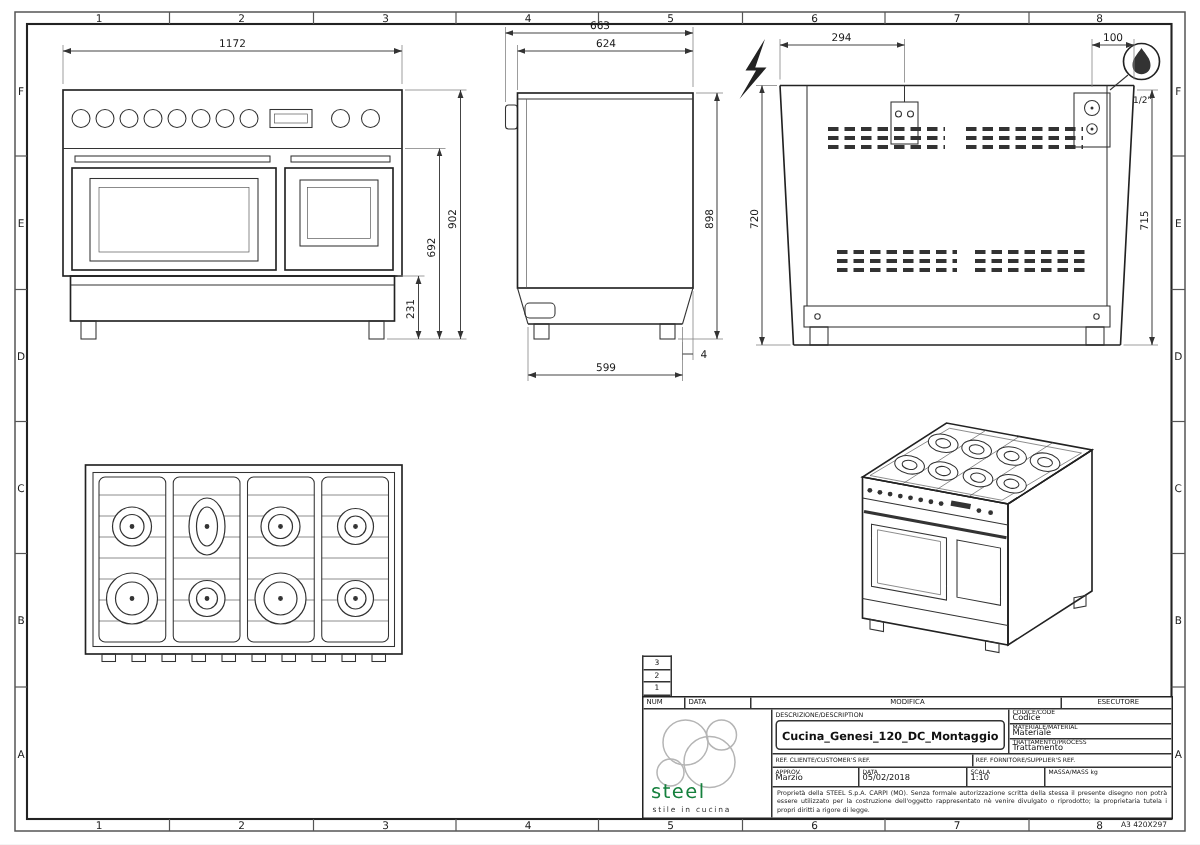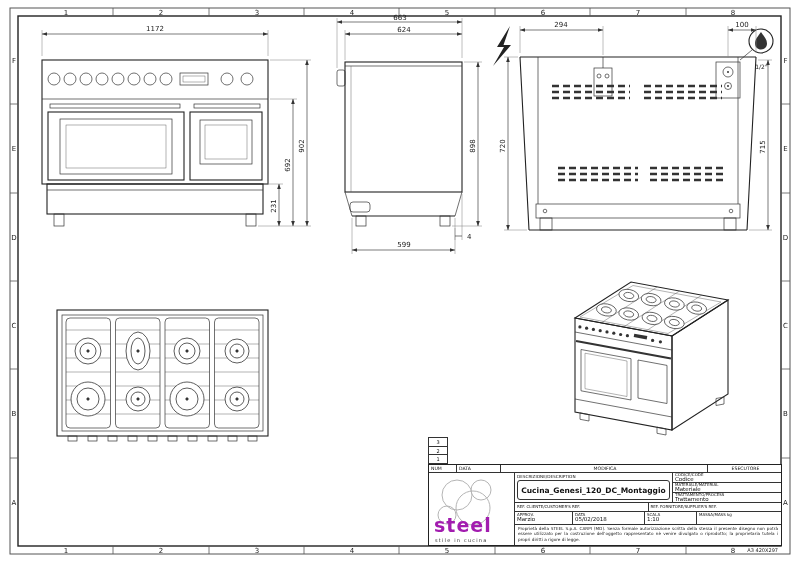--- a/index.html
+++ b/index.html
@@ -20,21 +20,21 @@
   .tb *{box-sizing:border-box;}
   .revtable{position:absolute;left:0;top:0;width:20px;height:27px;border:1px solid #333;border-bottom:none;display:flex;flex-direction:column;background:#fff;}
   .revrow{flex:1;border-bottom:1px solid #333;font-size:5px;display:flex;align-items:center;justify-content:center;}
   .tbmain{position:absolute;left:0;top:27px;width:354px;height:82px;border:1.5px solid #222;background:#fff;display:flex;flex-direction:column;}
   .tbhead{display:flex;height:8px;border-bottom:1px solid #333;font-size:4.6px;}
   .tbhead>div{border-right:1px solid #333;display:flex;align-items:center;padding-left:2px;overflow:hidden;}
   .tbhead>div:last-child{border-right:none;}
   .c-num{width:28px;} .c-data{width:44px;} .c-mod{width:207px;justify-content:center;} .c-esec{flex:1;justify-content:center;}
   .tbbody{display:flex;flex:1;min-height:0;}
   .logocell{width:86px;border-right:1px solid #333;position:relative;overflow:hidden;}
-  .logotext{position:absolute;left:5px;bottom:9px;font-size:19px;font-weight:bold;letter-spacing:1px;color:#a21caf;}
+  .logotext{position:absolute;left:5px;bottom:9px;font-size:13px;font-weight:normal;letter-spacing:1px;color:#15803d;}
   .tagline{position:absolute;left:6px;bottom:2px;font-size:5px;letter-spacing:1.2px;color:#333;}
   .fields{flex:1;display:flex;flex-direction:column;min-width:0;}
   .band1{display:flex;height:30px;border-bottom:1px solid #333;}
   .midcol{width:158px;border-right:1px solid #333;display:flex;flex-direction:column;overflow:hidden;}
   .desclabel{font-size:4.2px;padding:1px 2px 0 2px;}
   .titlebox{flex:1;display:flex;align-items:center;justify-content:center;font-size:7.5px;font-weight:bold;border:1px solid #333;border-radius:3px;margin:1px 2px 2px 2px;overflow:hidden;white-space:nowrap;}
   .rightcol{flex:1;display:flex;flex-direction:column;overflow:hidden;}
   .kv{flex:1;border-bottom:1px solid #333;padding:0 2px;overflow:hidden;line-height:1;}
   .kv:last-child{border-bottom:none;}
   .k{font-size:4px;display:block;}

